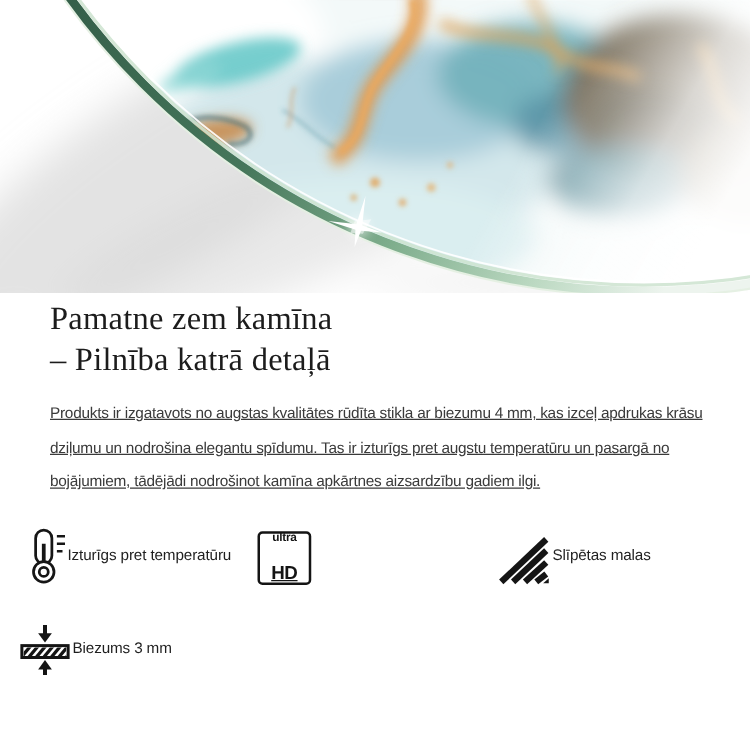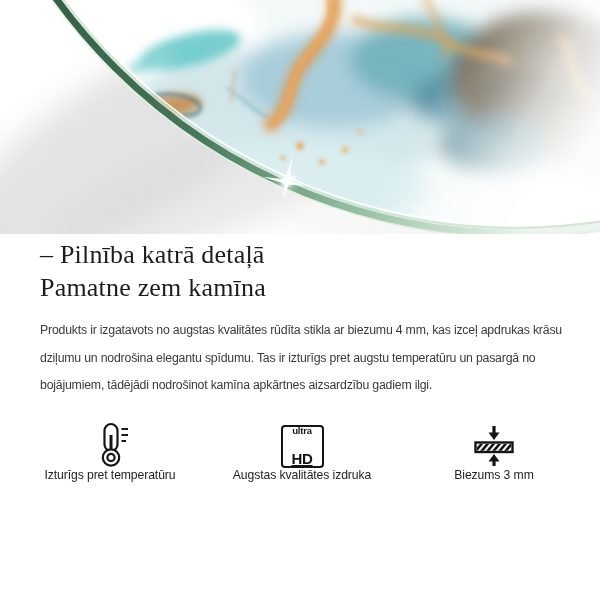--- a/index.html
+++ b/index.html
@@ -9,27 +9,27 @@
   }
   .hero{position:relative;width:600px;height:234px;background:#ffffff;}
   .hero svg{display:block;}
   .content{padding:0 36px 0 40px;}
   .heading{
     margin:4px 0 0 0;font-family:"Liberation Serif","DejaVu Serif",serif;
     font-weight:400;font-size:26px;line-height:33px;color:#1c1c1c;letter-spacing:.2px;
   }
   .desc{
     margin:13px 0 0 0;max-width:562px;
-    font-size:12.3px;line-height:27.5px;letter-spacing:-0.2px;color:#3a3a3a;
+    font-size:12.3px;line-height:27.5px;letter-spacing:-0.2px;color:#3a3a3a;text-decoration:underline;
   }
   .features{
     margin:20px -26px 0 -26px;
     display:grid;grid-template-columns:repeat(3,1fr);row-gap:26px;
   }
-  .feature{display:flex;flex-direction:column;align-items:center;}
+  .feature{display:flex;flex-direction:row;align-items:center;}
   .icon-wrap{height:48px;display:flex;align-items:flex-end;justify-content:center;}
   .flabel{font-size:12.2px;color:#1f1f1f;letter-spacing:-0.1px;white-space:nowrap;}
   .uhd-box{
     width:39px;height:39px;border:2.5px solid #141414;border-radius:4px;background:#fff;
     display:flex;flex-direction:column;align-items:center;justify-content:center;line-height:1;
   }
   .uhd-top{font-size:9.5px;font-weight:700;letter-spacing:-0.2px;color:#141414;}
   .uhd-bottom{font-size:15px;font-weight:700;letter-spacing:-0.3px;color:#141414;margin-top:16px;text-decoration:underline;}
   .ico{stroke:#161616;fill:none;stroke-width:2.2;}
 </style>
@@ -124,22 +124,22 @@
       <polygon points="287,156 289.6,182 287,198 284.4,182" fill="#ffffff"></polygon>
       <polygon points="262,182 287,179.6 306,182 287,184.4" fill="#ffffff"></polygon>
       <polygon points="287,170 293,182 287,190 281,182" fill="#ffffff" opacity="0.5" transform="rotate(45 287 182)"></polygon>
       <circle cx="287" cy="182" r="2.2" fill="#ffffff"></circle>
     </g>
   </svg>
 </div>
 
 <div class="content">
   <h1 class="heading">
+    <span style="display:block">Pamatne zem kamīna</span>
     <span style="display:block">– Pilnība katrā detaļā</span>
-    <span style="display:block">Pamatne zem kamīna</span>
   </h1>
 
   <p class="desc">Produkts ir izgatavots no augstas kvalitātes rūdīta stikla ar biezumu 4 mm, kas izceļ apdrukas krāsu dziļumu un nodrošina elegantu spīdumu. Tas ir izturīgs pret augstu temperatūru un pasargā no bojājumiem, tādējādi nodrošinot kamīna apkārtnes aizsardzību gadiem ilgi.</p>
 
   <div class="features">
 
     <div class="feature">
       <div class="icon-wrap">
         <svg width="40" height="46" viewBox="0 0 40 46">
           <rect class="ico" x="14.5" y="2" width="13" height="27" rx="6.5"></rect>
@@ -152,25 +152,38 @@
       <div class="flabel">Izturīgs pret temperatūru</div>
     </div>
 
     <div class="feature">
       <div class="icon-wrap">
         <div class="uhd-box">
           <span class="uhd-top">ultra</span>
           <span class="uhd-bottom">HD</span>
         </div>
       </div>
-      <div class="flabel">Augstas kvalitātes izdruka</div>
-    </div>
-
-
-
+    </div>
+
+
+
+    <div class="feature">
+      <div class="icon-wrap">
+        <svg width="44" height="40" viewBox="0 0 44 40">
+          <g stroke="#151515" stroke-width="5" fill="none">
+            <path d="M3 37.5 L39 3.5"></path>
+            <path d="M12.5 37.5 L39 12.5"></path>
+            <path d="M22 37.5 L39 22"></path>
+            <path d="M31 37.5 L39 31.2"></path>
+          </g>
+          <polygon points="36.5,38.5 41,34.5 41,38.5" fill="#151515"></polygon>
+        </svg>
+      </div>
+      <div class="flabel">Slīpētas malas</div>
+    </div>
 
     <div class="feature">
       <div class="icon-wrap">
         <svg width="44" height="44" viewBox="0 0 44 44">
           <defs>
               <clipPath id="barClip">
                 <rect x="5" y="20" width="34" height="6.8"></rect>
               </clipPath>
             </defs>
           <rect x="3.5" y="18.5" width="37" height="9.5" fill="#ffffff" stroke="#141414" stroke-width="2.4"></rect>

